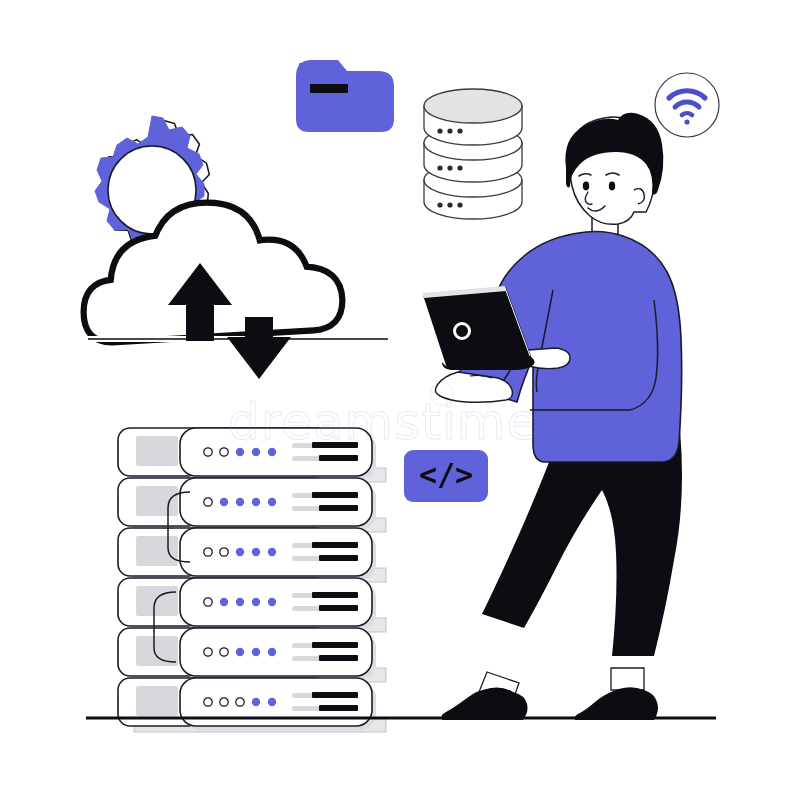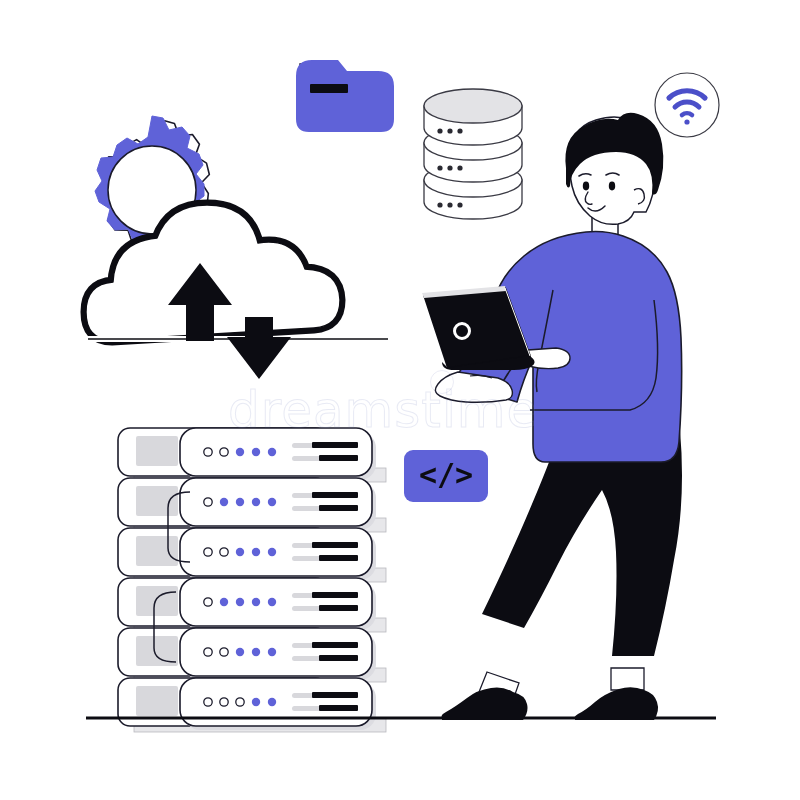--- a/index.html
+++ b/index.html
@@ -20,21 +20,21 @@
   }
   #scene {
     position: absolute;
     inset: 0;
     width: 800px;
     height: 800px;
   }
   .wm {
     position: absolute;
     left: 0;
-    top: 0;
+    top: 12px;
     width: 800px;
     height: 720px;
     pointer-events: none;
   }
   .wm-text {
     position: absolute;
     left: 228px;
     top: 381px;
     font-family: "DejaVu Sans", sans-serif;
     font-size: 50px;

